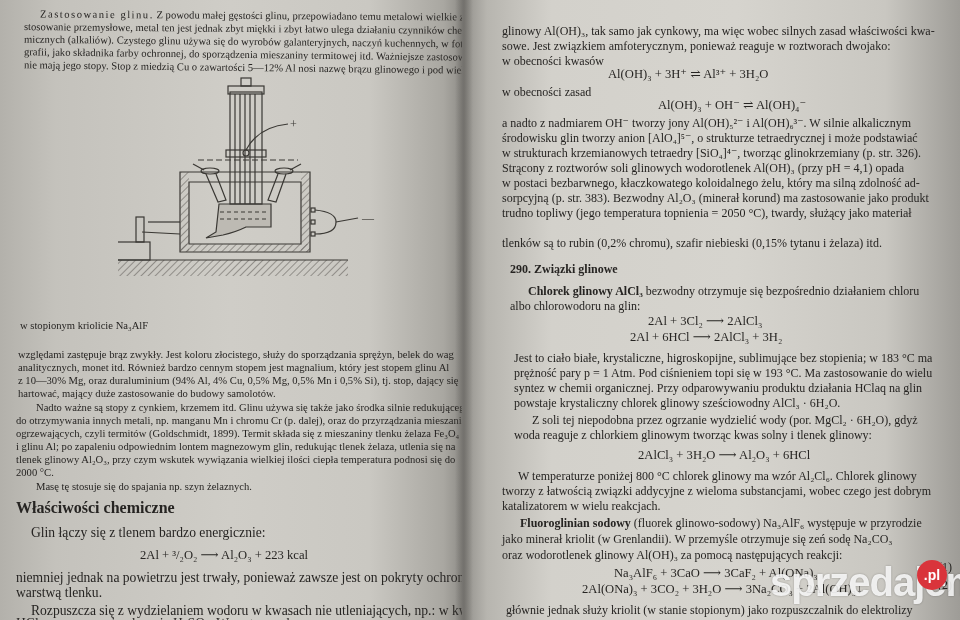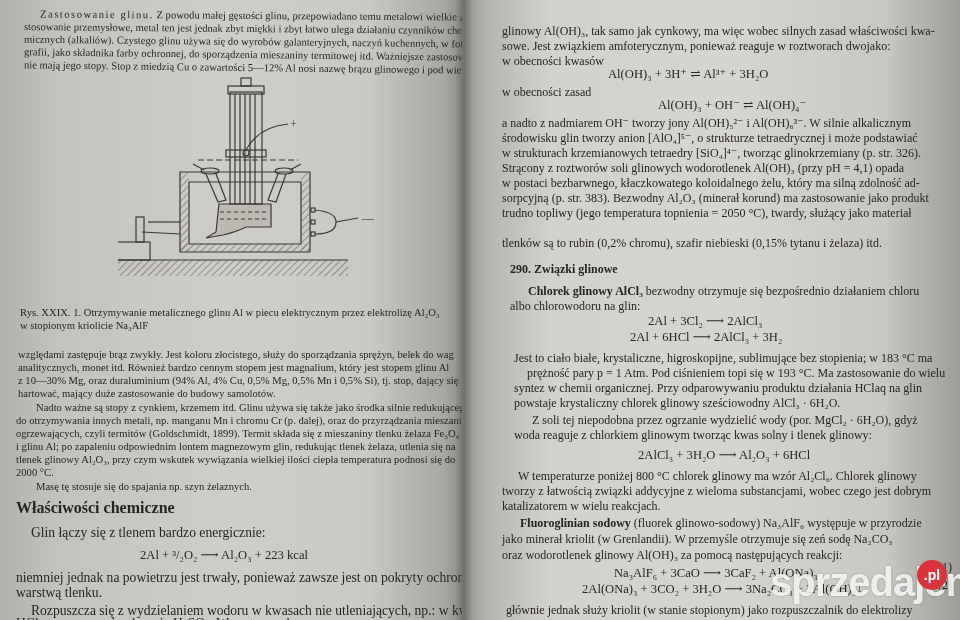--- a/index.html
+++ b/index.html
@@ -96,21 +96,20 @@
         <path d="M24,160 L62,162"></path>
         <rect x="18" y="145" width="8" height="25"></rect>
 
         <rect x="-20" y="170" width="52" height="18"></rect>
       </g>
       <text x="172" y="56" font-size="12" fill="#3a3834">+</text>
       <text x="244" y="150" font-size="12" fill="#3a3834">—</text>
     </svg>
   </div>
 
-  <div class="txt lsm" style="left:20px;top:306px;">Rys. XXIX. 1. Otrzymywanie metalicznego glinu Al w piecu elektrycznym przez elektrolizę Al₂O₃</div>
   <div class="txt lsm" style="left:20px;top:319px;">w stopionym kriolicie Na₃AlF</div>
 
   <div class="txt lsm" style="left:18px;top:348px;">względami zastępuje brąz zwykły. Jest koloru złocistego, służy do sporządzania sprężyn, belek do wag</div>
   <div class="txt lsm" style="left:18px;top:361px;">analitycznych, monet itd. Również bardzo cennym stopem jest magnalium, który jest stopem glinu Al</div>
   <div class="txt lsm" style="left:18px;top:374px;">z 10—30% Mg, oraz duraluminium (94% Al, 4% Cu, 0,5% Mg, 0,5% Mn i 0,5% Si), tj. stop, dający się</div>
   <div class="txt lsm" style="left:18px;top:387px;">hartować, mający duże zastosowanie do budowy samolotów.</div>
 
   <div class="txt lsm" style="left:36px;top:401px;">Nadto ważne są stopy z cynkiem, krzemem itd. Glinu używa się także jako środka silnie redukującego</div>
   <div class="txt lsm" style="left:16px;top:414px;">do otrzymywania innych metali, np. manganu Mn i chromu Cr (p. dalej), oraz do przyrządzania mieszanin</div>
   <div class="txt lsm" style="left:16px;top:427px;">ogrzewających, czyli termitów (Goldschmidt, 1899). Termit składa się z mieszaniny tlenku żelaza Fe₃O₄</div>
@@ -148,21 +147,21 @@
   <div class="txt rsm bold" style="left:48px;top:262px;">290. Związki glinowe</div>
 
   <div class="txt rsm" style="left:66px;top:284px;">
     <span class="bold">Chlorek glinowy AlCl₃</span><span> bezwodny otrzymuje się bezpośrednio działaniem chloru</span>
   </div>
   <div class="txt rsm" style="left:48px;top:299px;">albo chlorowodoru na glin:</div>
   <div class="txt rsm eq" style="left:186px;top:314px;">2Al + 3Cl₂ ⟶ 2AlCl₃</div>
   <div class="txt rsm eq" style="left:168px;top:330px;">2Al + 6HCl ⟶ 2AlCl₃ + 3H₂</div>
 
   <div class="txt rsm" style="left:52px;top:351px;">Jest to ciało białe, krystaliczne, higroskopijne, sublimujące bez stopienia; w 183 °C ma</div>
-  <div class="txt rsm" style="left:65px;top:366px;text-align:right;">prężność pary p = 1 Atm. Pod ciśnieniem topi się w 193 °C. Ma zastosowanie do wielu</div>
+  <div class="txt rsm" style="left:52px;top:366px;text-align:right;">prężność pary p = 1 Atm. Pod ciśnieniem topi się w 193 °C. Ma zastosowanie do wielu</div>
   <div class="txt rsm" style="left:52px;top:381px;">syntez w chemii organicznej. Przy odparowywaniu produktu działania HClaq na glin</div>
   <div class="txt rsm" style="left:52px;top:396px;">powstaje krystaliczny chlorek glinowy sześciowodny AlCl₃ · 6H₂O.</div>
   <div class="txt rsm" style="left:70px;top:413px;">Z soli tej niepodobna przez ogrzanie wydzielić wody (por. MgCl₂ · 6H₂O), gdyż</div>
   <div class="txt rsm" style="left:52px;top:428px;">woda reaguje z chlorkiem glinowym tworząc kwas solny i tlenek glinowy:</div>
   <div class="txt rsm eq" style="left:176px;top:448px;">2AlCl₃ + 3H₂O ⟶ Al₂O₃ + 6HCl</div>
 
   <div class="txt rsm" style="left:56px;top:469px;">W temperaturze poniżej 800 °C chlorek glinowy ma wzór Al₂Cl₆. Chlorek glinowy</div>
   <div class="txt rsm" style="left:40px;top:484px;">tworzy z łatwością związki addycyjne z wieloma substancjami, wobec czego jest dobrym</div>
   <div class="txt rsm" style="left:40px;top:499px;">katalizatorem w wielu reakcjach.</div>
 

